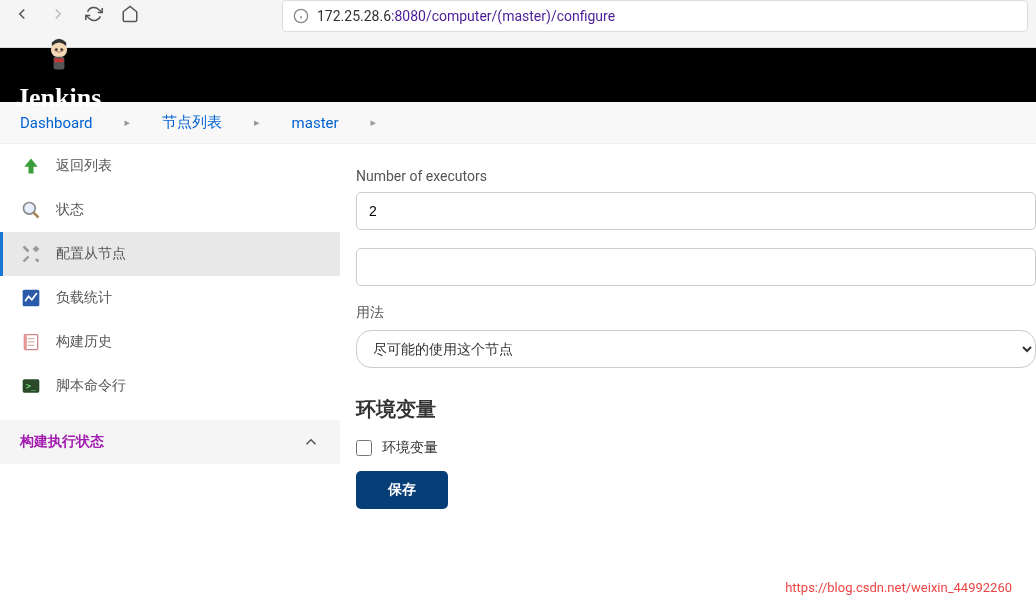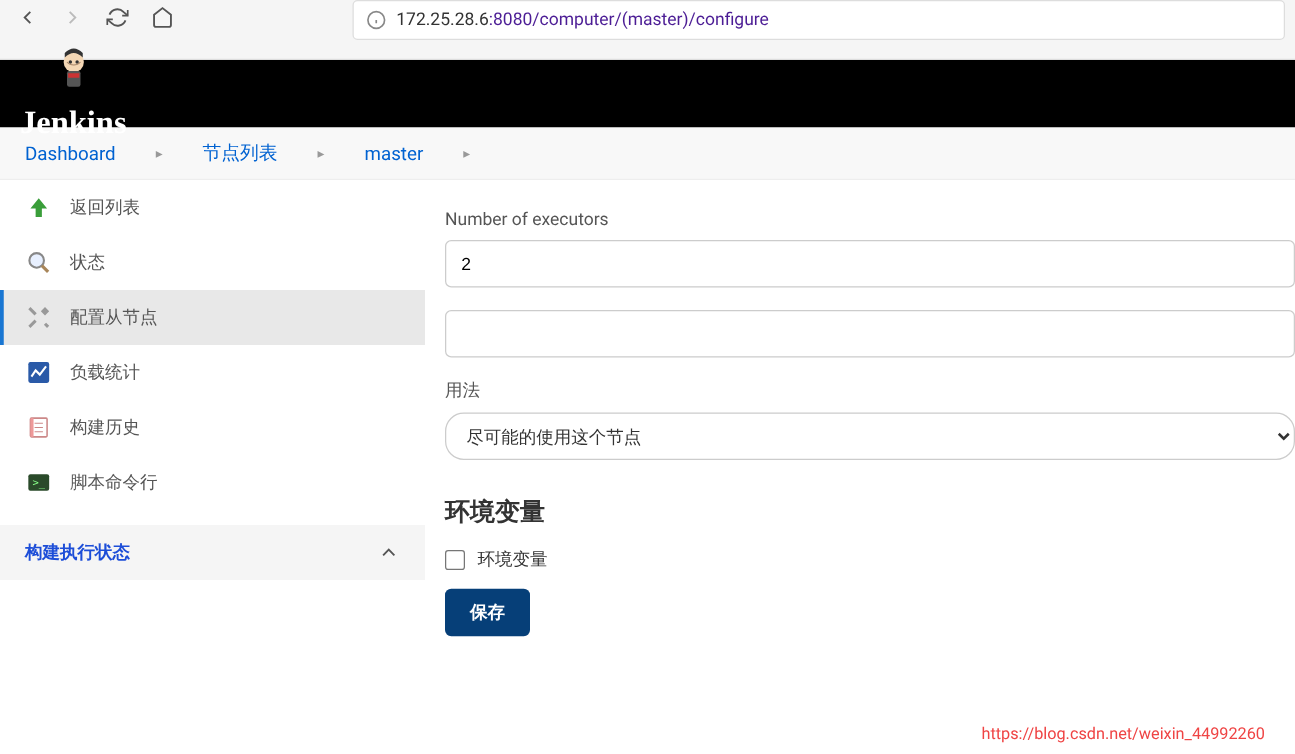--- a/index.html
+++ b/index.html
@@ -25,32 +25,32 @@
     .breadcrumbs a { color: #0062d1; text-decoration: none; cursor: pointer; }
     .breadcrumbs .sep { color: #999; font-size: 11px; }
     
     
     .layout { display: flex; }
     .sidebar { width: 340px; background: #fff; }
     .sidebar-item { height: 44px; display: flex; align-items: center; padding: 0 20px; gap: 14px; cursor: pointer; color: #555; font-size: 14px; }
     .sidebar-item.active { background: #e8e8e8; border-left: 3px solid #1976d2; padding-left: 17px; }
     .sidebar-icon { width: 22px; height: 22px; display: flex; align-items: center; justify-content: center; }
     
-    .sidebar-section { height: 44px; display: flex; align-items: center; justify-content: space-between; padding: 0 20px; font-weight: bold; color: #1d4ed8; background: #f5f5f5; margin-top: 12px; cursor: pointer; text-align: right; }
+    .sidebar-section { height: 44px; display: flex; align-items: center; justify-content: space-between; padding: 0 20px; font-weight: bold; color: #a21caf; background: #f5f5f5; margin-top: 12px; cursor: pointer; text-align: right; }
     .chevron { width: 18px; height: 18px; }
     
     
     .main { flex: 1; padding: 24px 0 24px 16px; }
     .form-label { color: #555; margin-bottom: 8px; font-size: 14px; }
     .form-input { width: 100%; height: 38px; border: 1px solid #ccc; border-radius: 5px; padding: 0 12px; font-size: 14px; margin-bottom: 18px; background: #fff; }
     .form-select { width: 100%; height: 38px; border: 1px solid #ccc; border-radius: 15px; padding: 0 12px; font-size: 14px; margin-bottom: 18px; background: #fff; color: #333; }
     .section-title { font-size: 20px; font-weight: bold; margin: 10px 0 16px; color: #333; }
     .checkbox-row { display: flex; align-items: center; gap: 10px; margin-bottom: 14px; }
     .checkbox-row input { width: 16px; height: 16px; }
-    .save-btn { background: #063f78; color: #fff; border: none; border-radius: 5px; padding: 10px 20px; font-size: 14px; font-weight: bold; cursor: pointer; }
+    .save-btn { background: #063f78; color: #fff; border: none; border-radius: 5px; padding: 10px 32px; font-size: 14px; font-weight: bold; cursor: pointer; }
     
     .watermark { position: fixed; bottom: 8px; right: 24px; color: #ef4444; font-size: 13px; }
   </style>
 </head>
 <body>
 
 <div class="browser-bar">
   <div class="nav-btn">
     <svg viewBox="0 0 24 24" fill="none" stroke="currentColor" stroke-width="2">
         <path d="M15 18l-6-6 6-6"></path>

